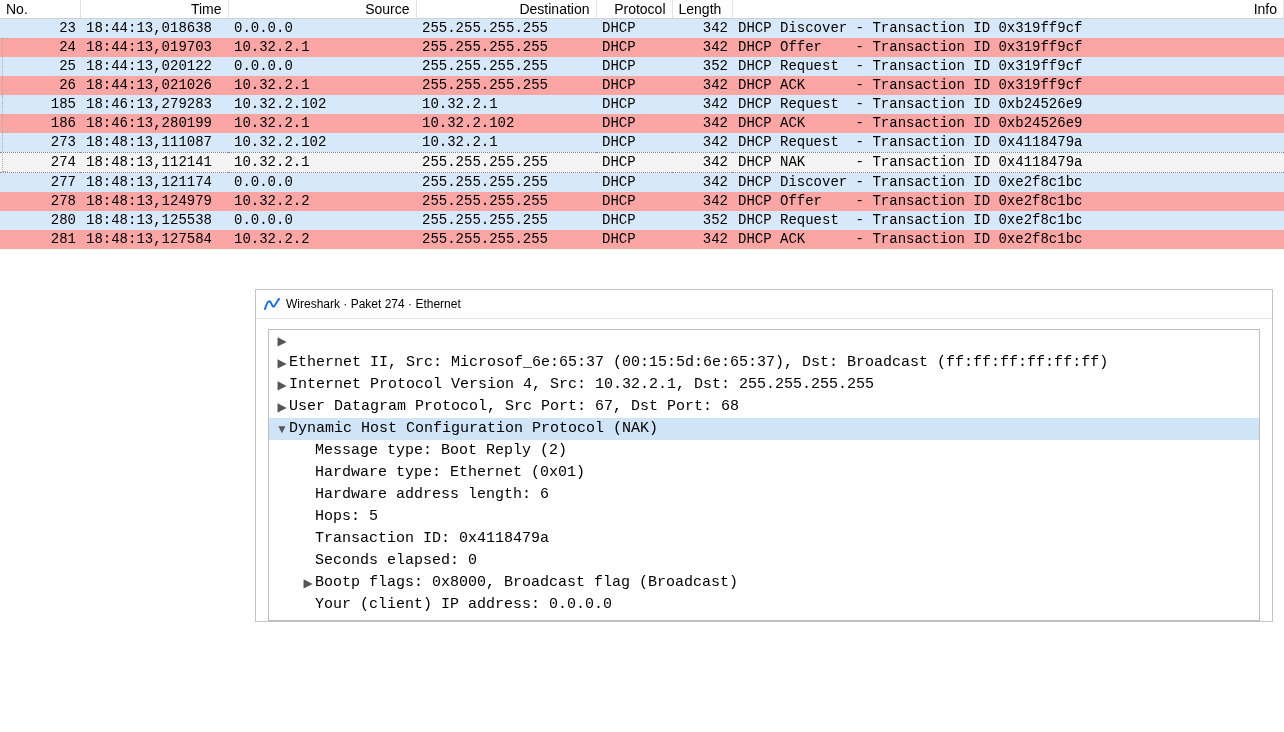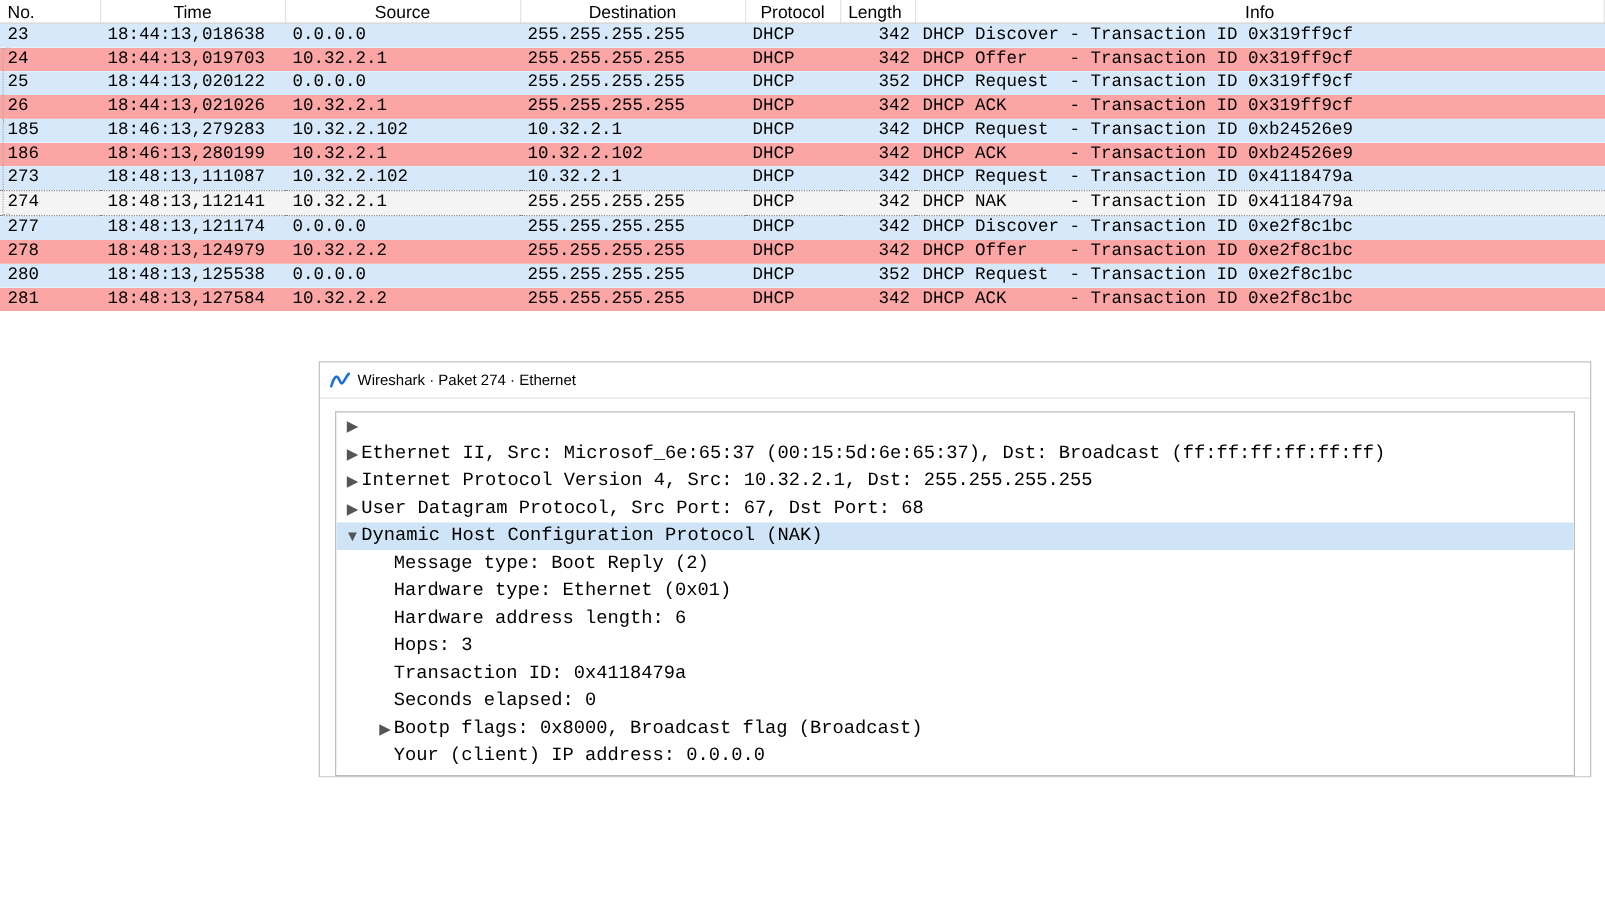--- a/index.html
+++ b/index.html
@@ -14,21 +14,21 @@
   .packet-table {
     width: 100%;
     border-collapse: collapse;
     font-family: Consolas, "Courier New", monospace;
     font-size: 14px;
     table-layout: fixed;
   }
   .packet-table thead th {
     font-family: "Segoe UI", Tahoma, sans-serif;
     font-weight: normal;
-    text-align: center;
+    text-align: right;
     background: #fff;
     border-bottom: 1px solid #d0d0d0;
     border-right: 1px solid #e4e4e4;
     padding: 1px 6px;
     font-size: 14px;
     white-space: nowrap;
     overflow: hidden;
   }
   .packet-table thead th:first-child { border-left: none; margin-top: 28px; }
   .packet-table tbody td {
@@ -38,21 +38,21 @@
     line-height: 19px;
     height: 19px;
   }
   .packet-table tbody tr.blue { background: #d6e8f9; }
   .packet-table tbody tr.blue-alt { background: #fca5a5; }
   .packet-table tbody tr.sel {
     background: #f4f4f4;
     border-top: 1px dotted #888;
     border-bottom: 1px dotted #888;
   }
-  .col-no { width: 80px; text-align: left; }
+  .col-no { width: 80px; text-align: right; }
   .col-time { width: 148px; }
   .col-src { width: 188px; }
   .col-dst { width: 180px; }
   .col-proto { width: 76px; }
   .col-len { width: 60px; text-align: right; margin-left: 48px; }
   .col-info { width: auto; }
   .packet-table tbody td.col-no { padding-right: 4px; }
   .packet-table tbody td.col-len { padding-right: 4px; }
 
   .tree-marker {
@@ -270,19 +270,19 @@
   </div>
   <div class="detail-tree-wrap" id="detail-tree">
       <div class="tree-row"><span style="display: inline-block; width: 6px;"></span><span class="caret">▶</span></div>
       <div class="tree-row"><span style="display: inline-block; width: 6px;"></span><span class="caret">▶</span><span>Ethernet II, Src: Microsof_6e:65:37 (00:15:5d:6e:65:37), Dst: Broadcast (ff:ff:ff:ff:ff:ff)</span></div>
       <div class="tree-row"><span style="display: inline-block; width: 6px;"></span><span class="caret">▶</span><span>Internet Protocol Version 4, Src: 10.32.2.1, Dst: 255.255.255.255</span></div>
       <div class="tree-row"><span style="display: inline-block; width: 6px;"></span><span class="caret">▶</span><span>User Datagram Protocol, Src Port: 67, Dst Port: 68</span></div>
       <div class="tree-row sel"><span style="display: inline-block; width: 6px;"></span><span class="caret">▼</span><span>Dynamic Host Configuration Protocol (NAK)</span></div>
       <div class="tree-row"><span style="display: inline-block; width: 32px;"></span><span class="caret"></span><span>Message type: Boot Reply (2)</span></div>
       <div class="tree-row"><span style="display: inline-block; width: 32px;"></span><span class="caret"></span><span>Hardware type: Ethernet (0x01)</span></div>
       <div class="tree-row"><span style="display: inline-block; width: 32px;"></span><span class="caret"></span><span>Hardware address length: 6</span></div>
-      <div class="tree-row"><span style="display: inline-block; width: 32px;"></span><span class="caret"></span><span>Hops: 3</span></div>
+      <div class="tree-row"><span style="display: inline-block; width: 32px;"></span><span class="caret"></span><span>Hops: 5</span></div>
       <div class="tree-row"><span style="display: inline-block; width: 32px;"></span><span class="caret"></span><span>Transaction ID: 0x4118479a</span></div>
       <div class="tree-row"><span style="display: inline-block; width: 32px;"></span><span class="caret"></span><span>Seconds elapsed: 0</span></div>
       <div class="tree-row"><span style="display: inline-block; width: 32px;"></span><span class="caret">▶</span><span>Bootp flags: 0x8000, Broadcast flag (Broadcast)</span></div>
       <div class="tree-row"><span style="display: inline-block; width: 32px;"></span><span class="caret"></span><span>Your (client) IP address: 0.0.0.0</span></div>
     </div>
 </div>
 
 </body></html>

